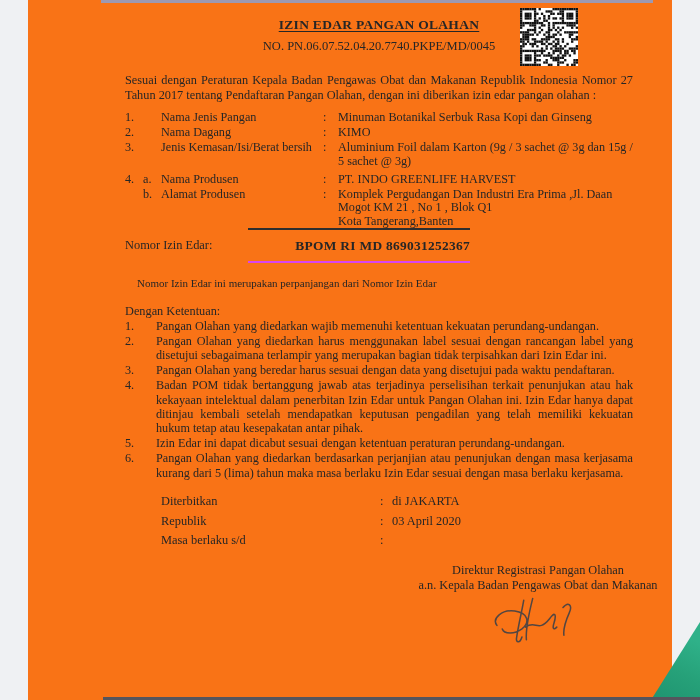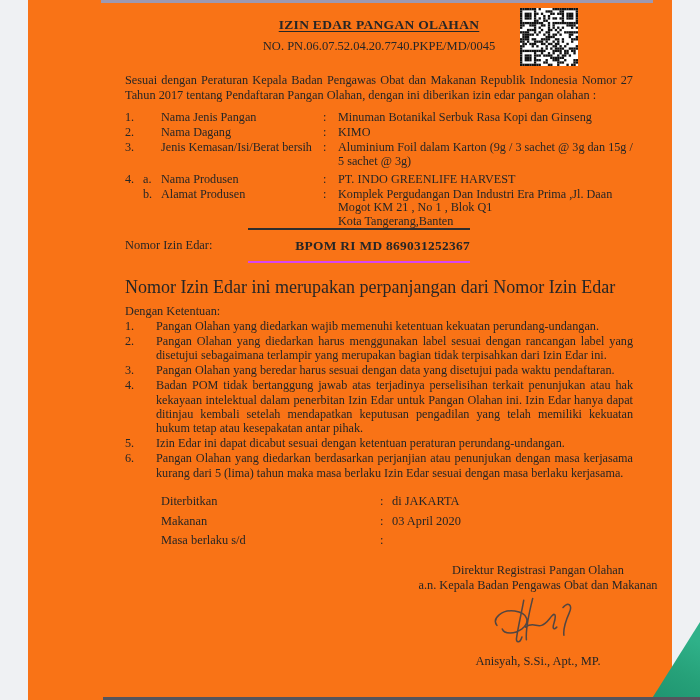--- a/index.html
+++ b/index.html
@@ -28,21 +28,21 @@
   .p-row { display:grid; grid-template-columns:18px 18px 162px 15px 1fr; margin-bottom:1px; }
   .p-row.gap-top { margin-top:4px; }
   .p-val { white-space:pre-line; }
 
   .license-row { position:absolute; top:228px; left:0; width:100%; }
   .license-label { position:absolute; left:0; top:10px; font-size:12.4px; }
   .license-box { position:absolute; left:123px; top:0; width:222px; text-align:right;
                  border-top:2px solid #2e2e2e; border-bottom:2px solid #d946ef;
                  padding:8px 0 7px; font-size:13.4px; font-weight:bold; letter-spacing:.3px; }
 
-  .renewal { position:absolute; top:277px; left:0; width:100%; font-size:18px; }
+  .renewal { position:absolute; top:277px; left:12px; width:100%; font-size:11px; }
 
   .terms-heading { position:absolute; top:304px; left:0; font-size:12.3px; }
   .terms-list { position:absolute; top:319px; left:0; width:100%; list-style:none;
                 font-size:12.2px; line-height:14.4px; }
   .terms-list li { display:grid; grid-template-columns:31px 1fr; margin-bottom:.5px; }
   .terms-list .t-text { text-align:justify; }
 
   .issued { position:absolute; top:494px; left:36px; width:440px; font-size:12.4px; }
   .i-row { display:grid; grid-template-columns:219px 12px 1fr; height:19.5px; }
 
@@ -475,41 +475,40 @@
         </li>
       </ol>
 
       <div class="issued">
         <div class="i-row">
           <span>Diterbitkan</span>
           <span class="colon">:</span>
           <span>di JAKARTA</span>
         </div>
         <div class="i-row">
-          <span>Makanan</span>
+          <span>Republik</span>
           <span class="colon">:</span>
           <span>03 April 2020</span>
         </div>
         <div class="i-row">
           <span>Masa berlaku s/d</span>
           <span class="colon">:</span>
         </div>
       </div>
 
       <div class="sig-block">
         <div>Direktur Registrasi Pangan Olahan</div>
         <div>a.n. Kepala Badan Pengawas Obat dan Makanan</div>
         <svg class="sig-svg" width="112" height="50" viewBox="0 0 120 56" fill="none">
           <path d="M14 34 C8 26 20 16 34 18 C48 20 52 30 42 38 C34 44 22 44 20 38
                    M44 6 C42 18 38 34 36 48 C35 54 40 54 42 47
                    M54 4 C50 20 46 38 47 50
                    M46 36 C54 30 58 36 64 34 C70 32 72 27 76 23 C80 19 80 25 78 31 C76 37 77 40 81 36
                    M88 14 C94 7 99 11 95 20 C91 29 88 37 89 45" stroke="#3b4048" stroke-width="1.7" stroke-linecap="round" fill="none" opacity="0.88"></path>
         </svg>
-        <div class="sig-name">Anisyah, S.Si., Apt., MP.</div>
       </div>
 
     </div>
 
     <div class="green-corner"></div>
     <div class="bottom-bar"></div>
   </div>
 </div>
 
 </body></html>

